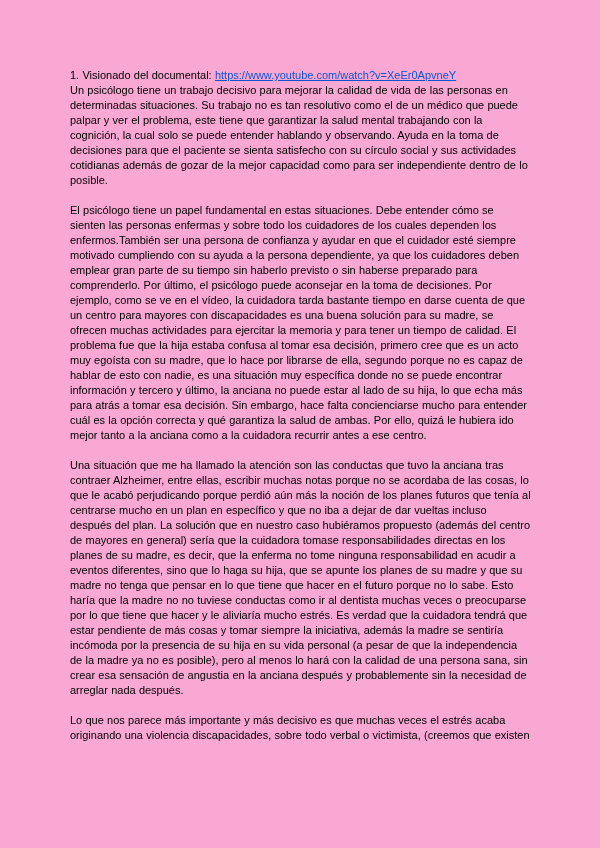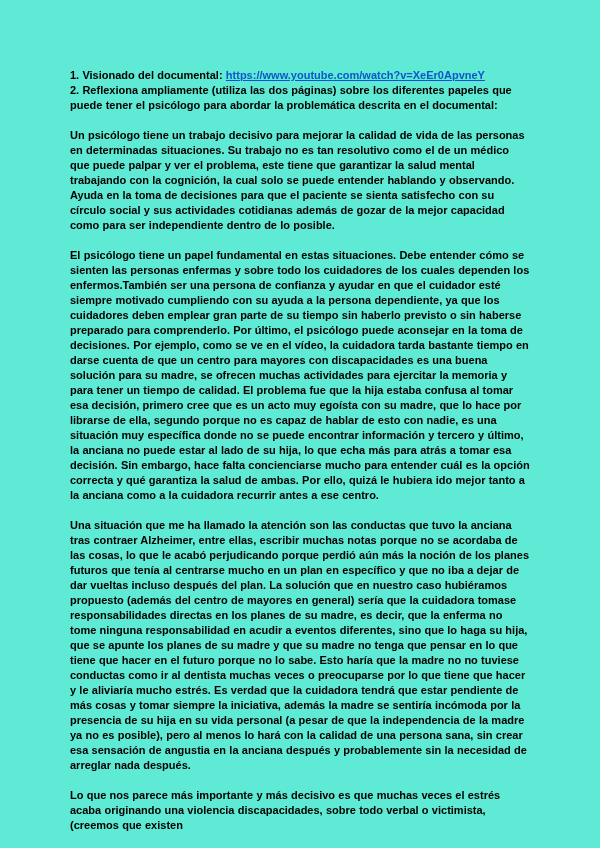--- a/index.html
+++ b/index.html
@@ -12,23 +12,22 @@
     height: 848px;
     font-family: "Liberation Sans", "DejaVu Sans", sans-serif;
     color: #000000;
     overflow: hidden;
   }
   .page {
     box-sizing: border-box;
     width: 600px;
     height: 848px;
     padding: 68px 69px 0 70px;
-    background: #5eead4;
+    background: #f9a8d4;
     overflow: hidden;
-    font-weight: bold;
   }
   .line, .para {
     margin: 0 0 15px 0;
     font-size: 11px;
     line-height: 15px;
     text-align: left;
     word-spacing: 0.2px;
   }
   .no-gap {
     margin-bottom: 0;
@@ -39,21 +38,20 @@
     cursor: pointer;
   }
 </style>
 </head>
 <body>
 
 <div class="page">
 
   <p class="line no-gap"><span>1. Visionado del documental: </span><a class="link" href="#">https://www.youtube.com/watch?v=XeEr0ApvneY</a></p>
 
-  <p class="line">2. Reflexiona ampliamente (utiliza las dos páginas) sobre los diferentes papeles que puede tener el psicólogo para abordar la problemática descrita en el documental:</p>
 
   <p class="para">Un psicólogo tiene un trabajo decisivo para mejorar la calidad de vida de las personas en determinadas situaciones. Su trabajo no es tan resolutivo como el de un médico que puede palpar y ver el problema, este tiene que garantizar la salud mental trabajando con la cognición, la cual solo se puede entender hablando y observando. Ayuda en la toma de decisiones para que el paciente se sienta satisfecho con su círculo social y sus actividades cotidianas además de gozar de la mejor capacidad como para ser independiente dentro de lo posible.</p>
 
   <p class="para">El psicólogo tiene un papel fundamental en estas situaciones. Debe entender cómo se sienten las personas enfermas y sobre todo los cuidadores de los cuales dependen los enfermos.También ser una persona de confianza y ayudar en que el cuidador esté siempre motivado cumpliendo con su ayuda a la persona dependiente, ya que los cuidadores deben emplear gran parte de su tiempo sin haberlo previsto o sin haberse preparado para comprenderlo. Por último, el psicólogo puede aconsejar en la toma de decisiones. Por ejemplo, como se ve en el vídeo, la cuidadora tarda bastante tiempo en darse cuenta de que un centro para mayores con discapacidades es una buena solución para su madre, se ofrecen muchas actividades para ejercitar la memoria y para tener un tiempo de calidad. El problema fue que la hija estaba confusa al tomar esa decisión, primero cree que es un acto muy egoísta con su madre, que lo hace por librarse de ella, segundo porque no es capaz de hablar de esto con nadie, es una situación muy específica donde no se puede encontrar información y tercero y último, la anciana no puede estar al lado de su hija, lo que echa más para atrás a tomar esa decisión. Sin embargo, hace falta concienciarse mucho para entender cuál es la opción correcta y qué garantiza la salud de ambas. Por ello, quizá le hubiera ido mejor tanto a la anciana como a la cuidadora recurrir antes a ese centro.</p>
 
   <p class="para">Una situación que me ha llamado la atención son las conductas que tuvo la anciana tras contraer Alzheimer, entre ellas, escribir muchas notas porque no se acordaba de las cosas, lo que le acabó perjudicando porque perdió aún más la noción de los planes futuros que tenía al centrarse mucho en un plan en específico y que no iba a dejar de dar vueltas incluso después del plan. La solución que en nuestro caso hubiéramos propuesto (además del centro de mayores en general) sería que la cuidadora tomase responsabilidades directas en los planes de su madre, es decir, que la enferma no tome ninguna responsabilidad en acudir a eventos diferentes, sino que lo haga su hija, que se apunte los planes de su madre y que su madre no tenga que pensar en lo que tiene que hacer en el futuro porque no lo sabe. Esto haría que la madre no no tuviese conductas como ir al dentista muchas veces o preocuparse por lo que tiene que hacer y le aliviaría mucho estrés. Es verdad que la cuidadora tendrá que estar pendiente de más cosas y tomar siempre la iniciativa, además la madre se sentiría incómoda por la presencia de su hija en su vida personal (a pesar de que la independencia de la madre ya no es posible), pero al menos lo hará con la calidad de una persona sana, sin crear esa sensación de angustia en la anciana después y probablemente sin la necesidad de arreglar nada después.</p>
 
   <p class="para no-gap">Lo que nos parece más importante y más decisivo es que muchas veces el estrés acaba originando una violencia discapacidades, sobre todo verbal o victimista, (creemos que existen</p>
 
 </div>

